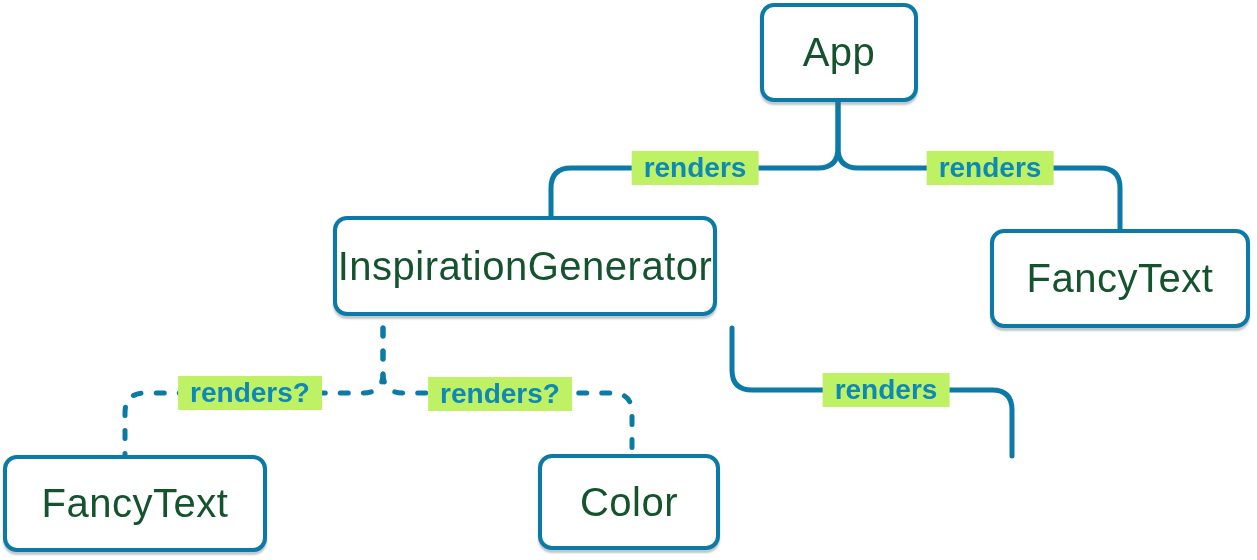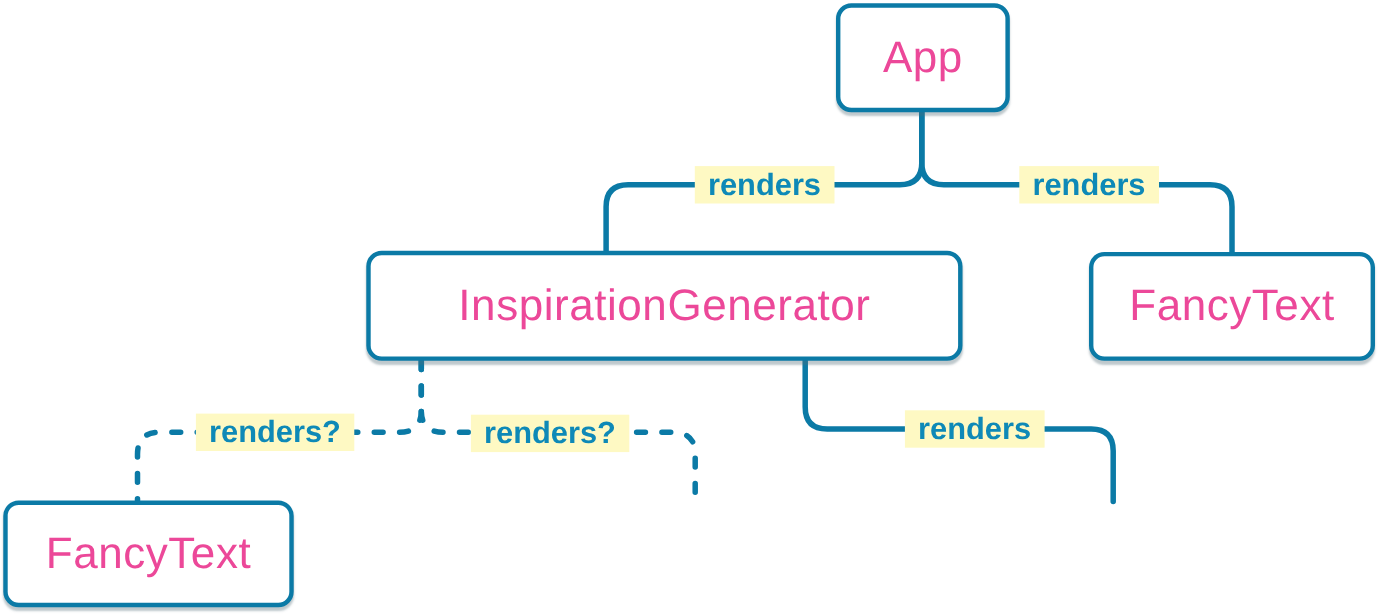--- a/index.html
+++ b/index.html
@@ -24,44 +24,44 @@
   }
   .edge.dashed {
     stroke-dasharray: 8 15;
   }
   .node {
     position: absolute;
     box-sizing: border-box;
     background: #ffffff;
     border: 4px solid #0b7aa6;
     border-radius: 14px;
-    color: #ec4899;
+    color: #14532d;
     display: flex;
     align-items: center;
     justify-content: center;
     font-size: 40px;
     font-weight: 400;
     letter-spacing: 0.5px;
     box-shadow: 0 3px 2px rgba(84, 110, 122, 0.38);
     white-space: nowrap;
   }
   .edge-label {
     position: absolute;
     transform: translate(-50%, -50%);
-    background: #fef9c3;
+    background: #bef264;
     color: #0e89b7;
     font-size: 28px;
     font-weight: 700;
     line-height: 1;
     padding: 3px 12px;
     white-space: nowrap;
   }
   
   #node-app                   { left: 760px;  top: 3px;   width: 158px; height: 99px; }
-  #node-inspiration-generator { left: 333px;  top: 228px; width: 542px; height: 100px; }
+  #node-inspiration-generator { left: 333px;  top: 216px; width: 384px; height: 100px; }
   #node-fancy-text-top        { left: 990px;  top: 229px; width: 260px; height: 99px; }
   #node-fancy-text-bottom     { left: 3px;    top: 455px; width: 264px; height: 97px; }
   #node-color                 { left: 538px;  top: 454px; width: 182px; height: 96px; }
   #node-copyright             { left: 879px;  top: 456px; width: 266px; height: 97px; }
   
   #edge-label-0 { left: 695px; top: 168px; }
   #edge-label-1 { left: 990px; top: 168px; }
   #edge-label-2 { left: 250px; top: 393px; }
   #edge-label-3 { left: 500px; top: 394px; }
   #edge-label-4 { left: 886px; top: 390px; }
@@ -82,14 +82,15 @@
   <div class="edge-label" id="edge-label-0">renders</div>
   <div class="edge-label" id="edge-label-1">renders</div>
   <div class="edge-label" id="edge-label-2">renders?</div>
   <div class="edge-label" id="edge-label-3">renders?</div>
   <div class="edge-label" id="edge-label-4">renders</div>
 
   <div class="node" id="node-app">App</div>
   <div class="node" id="node-inspiration-generator">InspirationGenerator</div>
   <div class="node" id="node-fancy-text-top">FancyText</div>
   <div class="node" id="node-fancy-text-bottom">FancyText</div>
+  <div class="node" id="node-color">Color</div>
 
 </div>
 
 </body></html>

